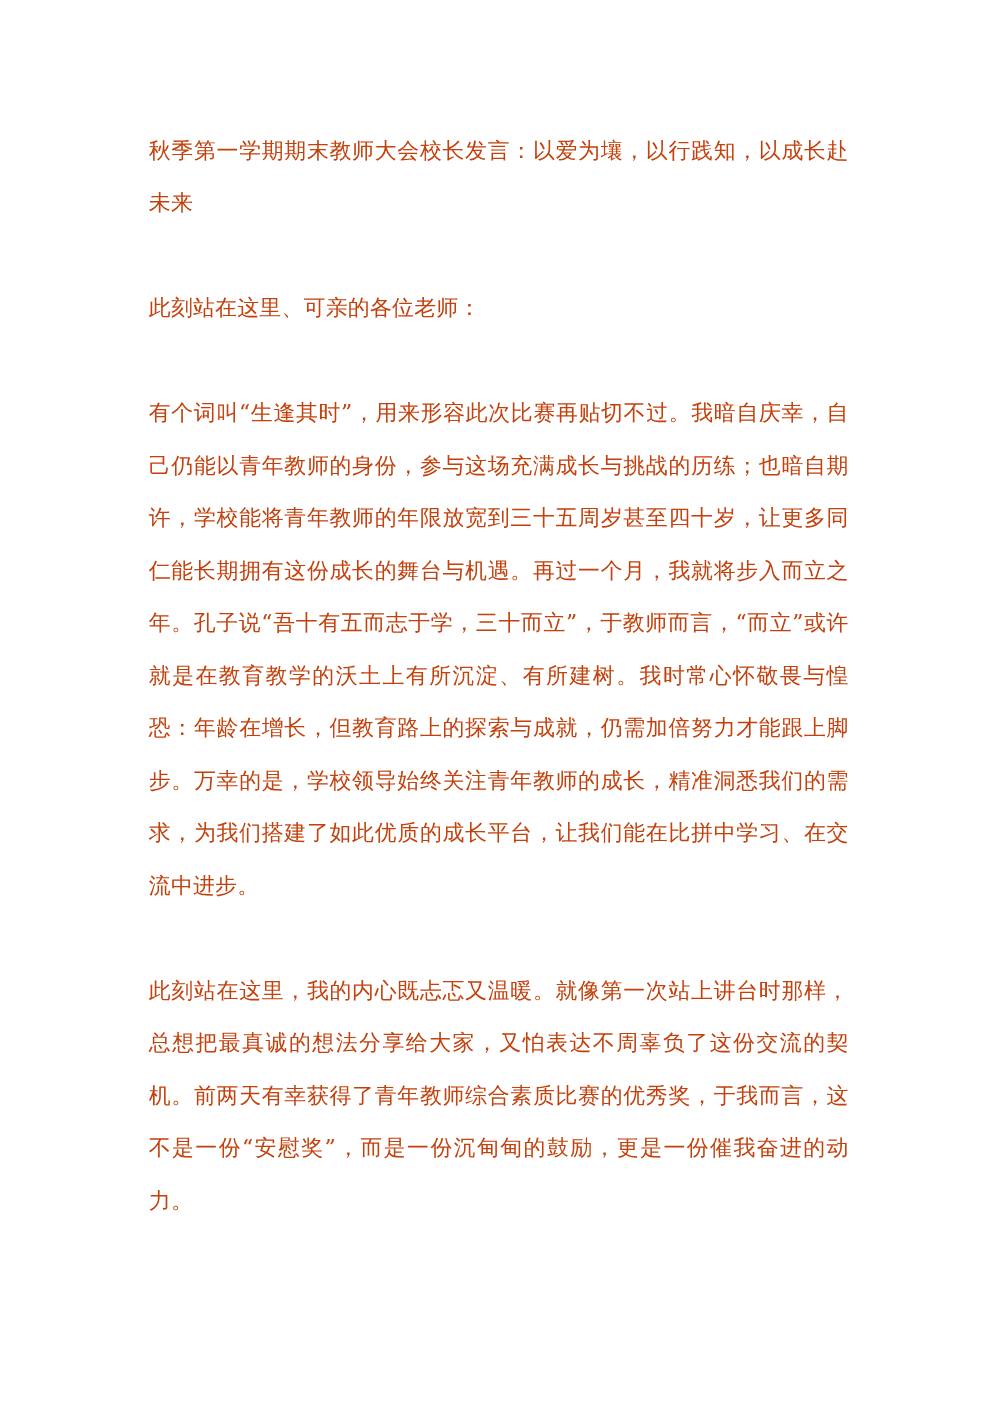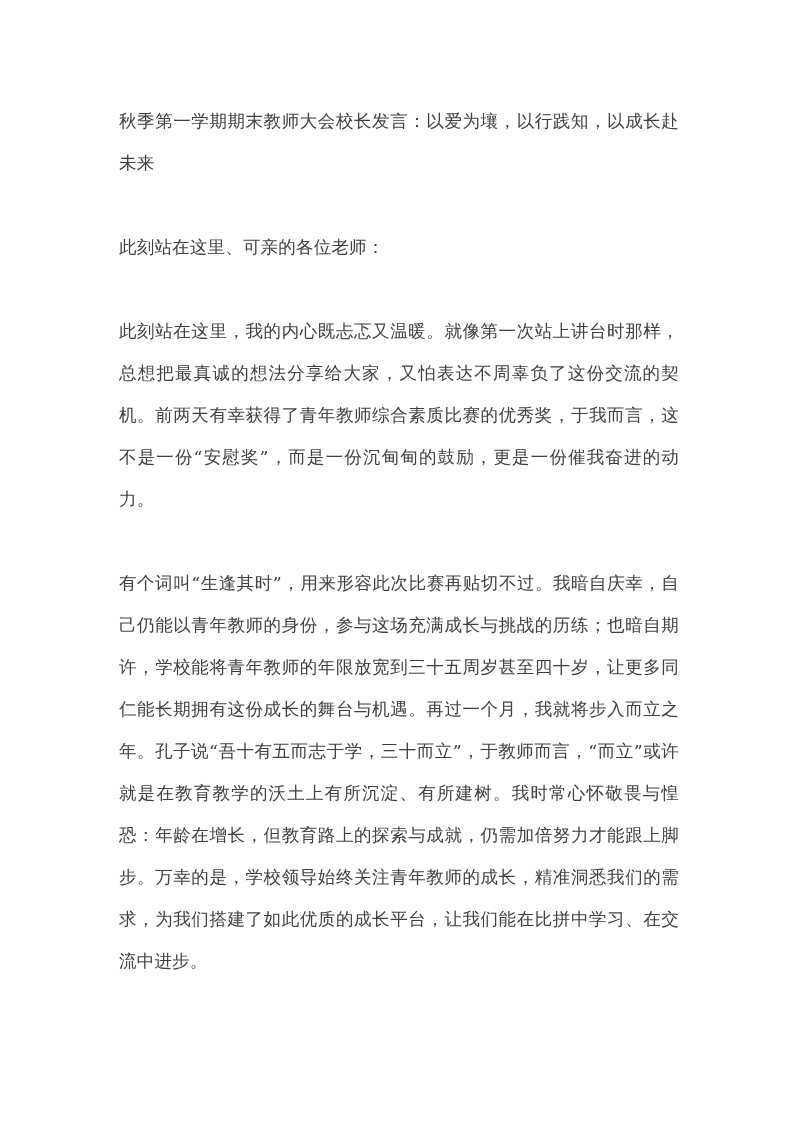--- a/index.html
+++ b/index.html
@@ -1,26 +1,26 @@
 <!DOCTYPE html>
 <html><head>
 <meta charset="utf-8">
 <style>
   html, body { margin: 0; padding: 0; background: #ffffff; }
   body { width: 793px; height: 1122px; position: relative; overflow: hidden; }
   .page {
     position: absolute; left: 119px; top: 100px; width: 560px;
     font-family: "DejaVu Serif", "Liberation Serif", serif;
-    font-size: 17.5px; line-height: 42px; color: #404040;
+    font-size: 17.5px; line-height: 42px; color: #c2410c;
   }
   .para { margin: 0; text-align: justify; letter-spacing: 0.2px; }
   .para + .para { margin-top: 42px; }
   .title { margin: 0; }
 </style>
 </head>
 <body>
 
 <div class="page">
   <p class="para title">秋季第一学期期末教师大会校长发言：以爱为壤，以行践知，以成长赴未来</p>
   <p class="para">此刻站在这里、可亲的各位老师：</p>
+  <p class="para">有个词叫“生逢其时”，用来形容此次比赛再贴切不过。我暗自庆幸，自己仍能以青年教师的身份，参与这场充满成长与挑战的历练；也暗自期许，学校能将青年教师的年限放宽到三十五周岁甚至四十岁，让更多同仁能长期拥有这份成长的舞台与机遇。再过一个月，我就将步入而立之年。孔子说“吾十有五而志于学，三十而立”，于教师而言，“而立”或许就是在教育教学的沃土上有所沉淀、有所建树。我时常心怀敬畏与惶恐：年龄在增长，但教育路上的探索与成就，仍需加倍努力才能跟上脚步。万幸的是，学校领导始终关注青年教师的成长，精准洞悉我们的需求，为我们搭建了如此优质的成长平台，让我们能在比拼中学习、在交流中进步。</p>
   <p class="para">此刻站在这里，我的内心既忐忑又温暖。就像第一次站上讲台时那样，总想把最真诚的想法分享给大家，又怕表达不周辜负了这份交流的契机。前两天有幸获得了青年教师综合素质比赛的优秀奖，于我而言，这不是一份“安慰奖”，而是一份沉甸甸的鼓励，更是一份催我奋进的动力。</p>
-  <p class="para">有个词叫“生逢其时”，用来形容此次比赛再贴切不过。我暗自庆幸，自己仍能以青年教师的身份，参与这场充满成长与挑战的历练；也暗自期许，学校能将青年教师的年限放宽到三十五周岁甚至四十岁，让更多同仁能长期拥有这份成长的舞台与机遇。再过一个月，我就将步入而立之年。孔子说“吾十有五而志于学，三十而立”，于教师而言，“而立”或许就是在教育教学的沃土上有所沉淀、有所建树。我时常心怀敬畏与惶恐：年龄在增长，但教育路上的探索与成就，仍需加倍努力才能跟上脚步。万幸的是，学校领导始终关注青年教师的成长，精准洞悉我们的需求，为我们搭建了如此优质的成长平台，让我们能在比拼中学习、在交流中进步。</p>
 </div>
 
 </body></html>

